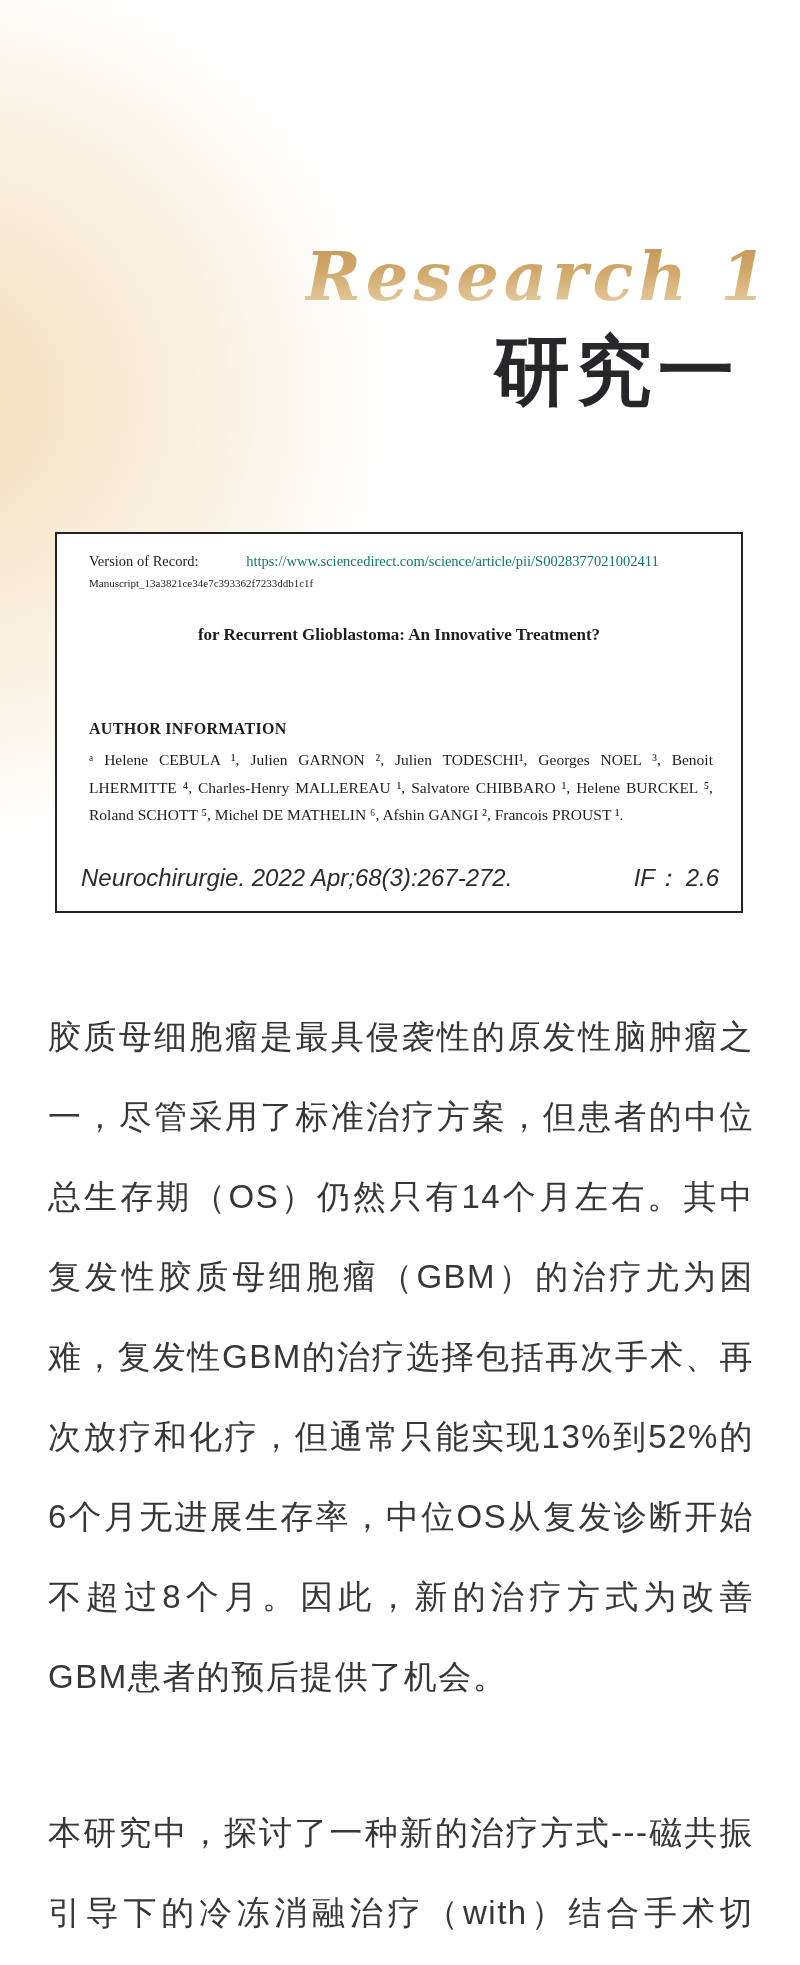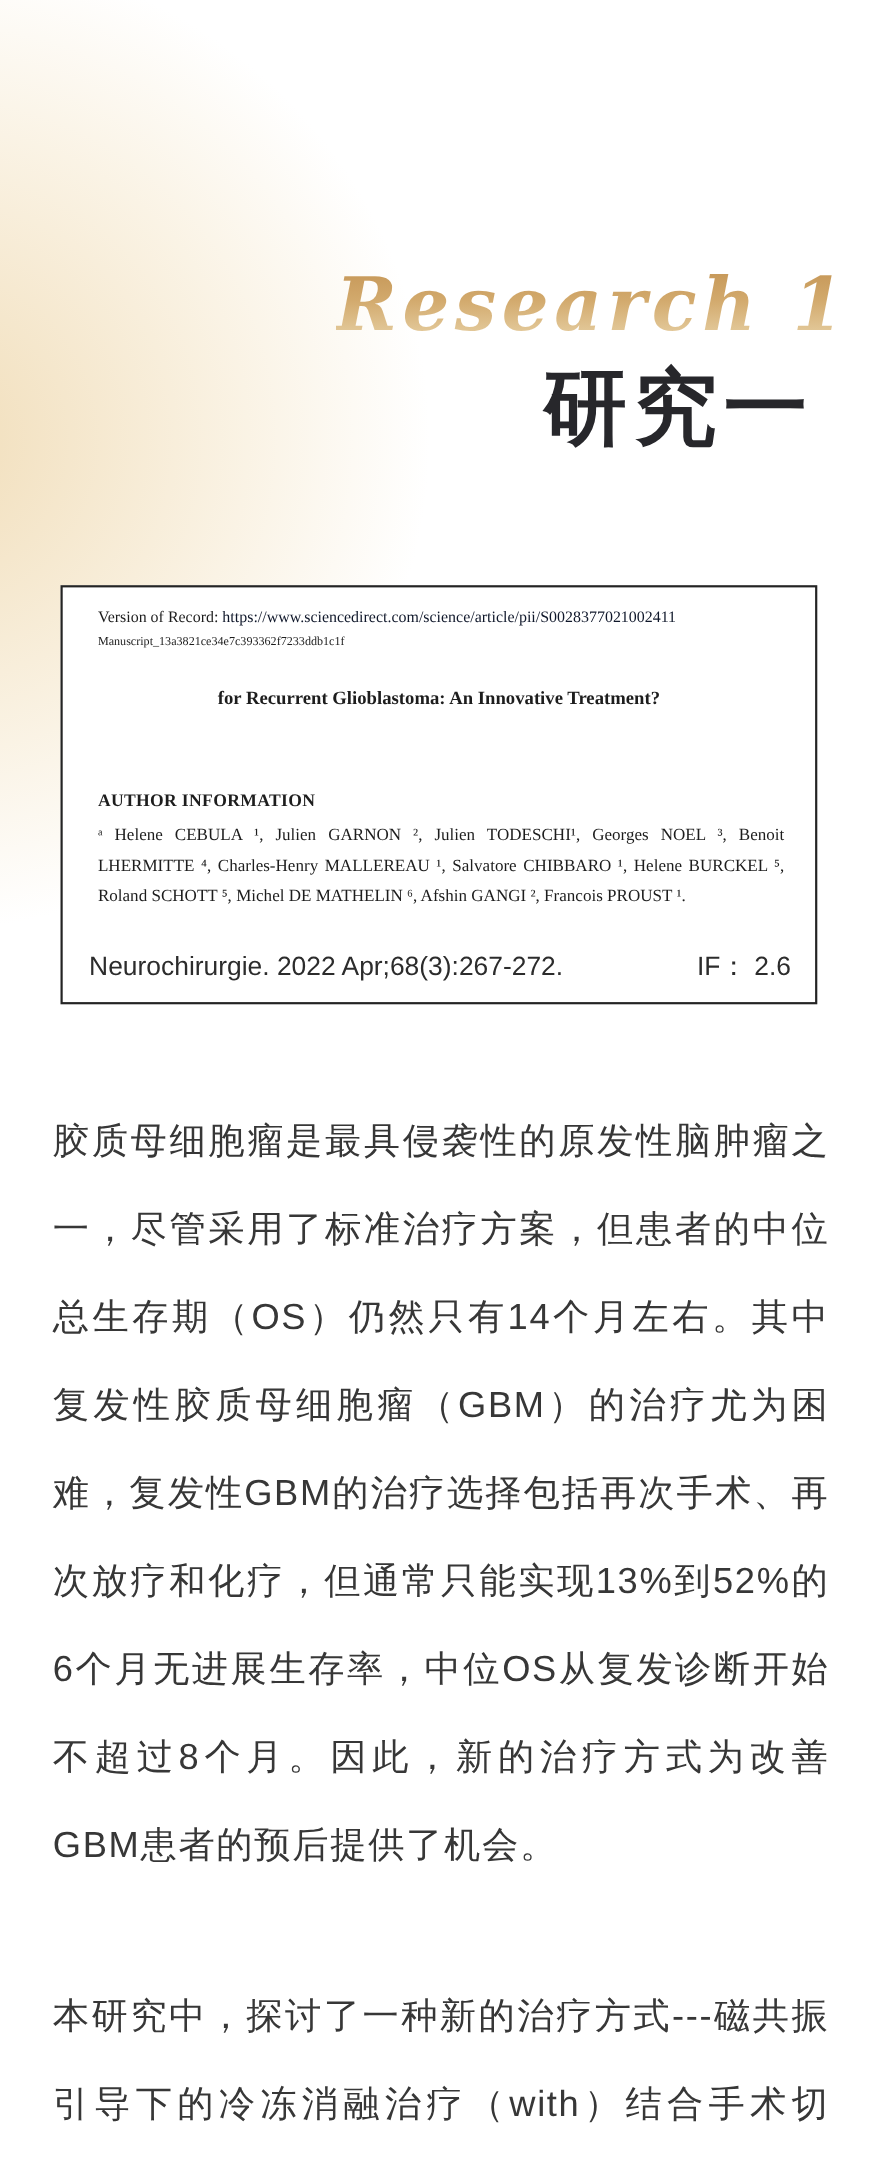--- a/index.html
+++ b/index.html
@@ -20,30 +20,30 @@
     -webkit-text-fill-color:transparent;}
   .cn-title{position:absolute;top:318px;right:60px;margin:0;
     font-family:Liberation Sans, sans-serif;font-weight:700;
     font-size:76px;line-height:1.4;letter-spacing:6px;color:#27272b;}
 
   
   .paper-card{position:absolute;top:532px;left:55px;width:688px;height:381px;
     box-sizing:border-box;border:2px solid #242424;background:#fff;
     font-family:"Liberation Serif","DejaVu Serif",serif;color:#1d1d1d;}
   .vor-line{position:absolute;top:17px;left:32px;right:26px;font-size:14.5px;line-height:20px;}
-  .vor-url{color:#0f172a;text-decoration:none;word-break:break-all;}
+  .vor-url{color:#0f766e;text-decoration:none;word-break:break-all;margin-left:44px;}
   .manuscript-line{position:absolute;top:39px;left:32px;right:26px;font-size:11px;line-height:20px;}
   .card-title{position:absolute;top:86px;left:16px;right:16px;text-align:center;
     font-weight:700;font-size:17px;line-height:30px;}
   .author-heading{position:absolute;top:186px;left:32px;font-size:16px;font-weight:700;letter-spacing:0.3px;}
   .authors{position:absolute;top:212px;left:32px;right:28px;font-size:15.5px;line-height:27.5px;
     text-align:justify;}
   .journal-row{position:absolute;top:328px;left:24px;right:22px;display:flex;
     justify-content:space-between;align-items:baseline;
-    font-family:"Liberation Sans","DejaVu Sans",sans-serif;font-size:24px;color:#2c2c2c;}
+    font-family:"Liberation Sans","DejaVu Sans",sans-serif;font-size:24px;color:#2c2c2c;font-style:italic;}
 
   
   .body-text{position:absolute;top:997px;left:48px;width:706px;}
   .body-text p{margin:0 0 76px 0;font-size:33px;line-height:80px;letter-spacing:1.5px;
     color:#373737;text-align:justify;font-family:"Liberation Sans","DejaVu Sans",sans-serif;}
   .body-text p:last-child{margin-bottom:0;}
 </style>
 </head>
 <body>
 

